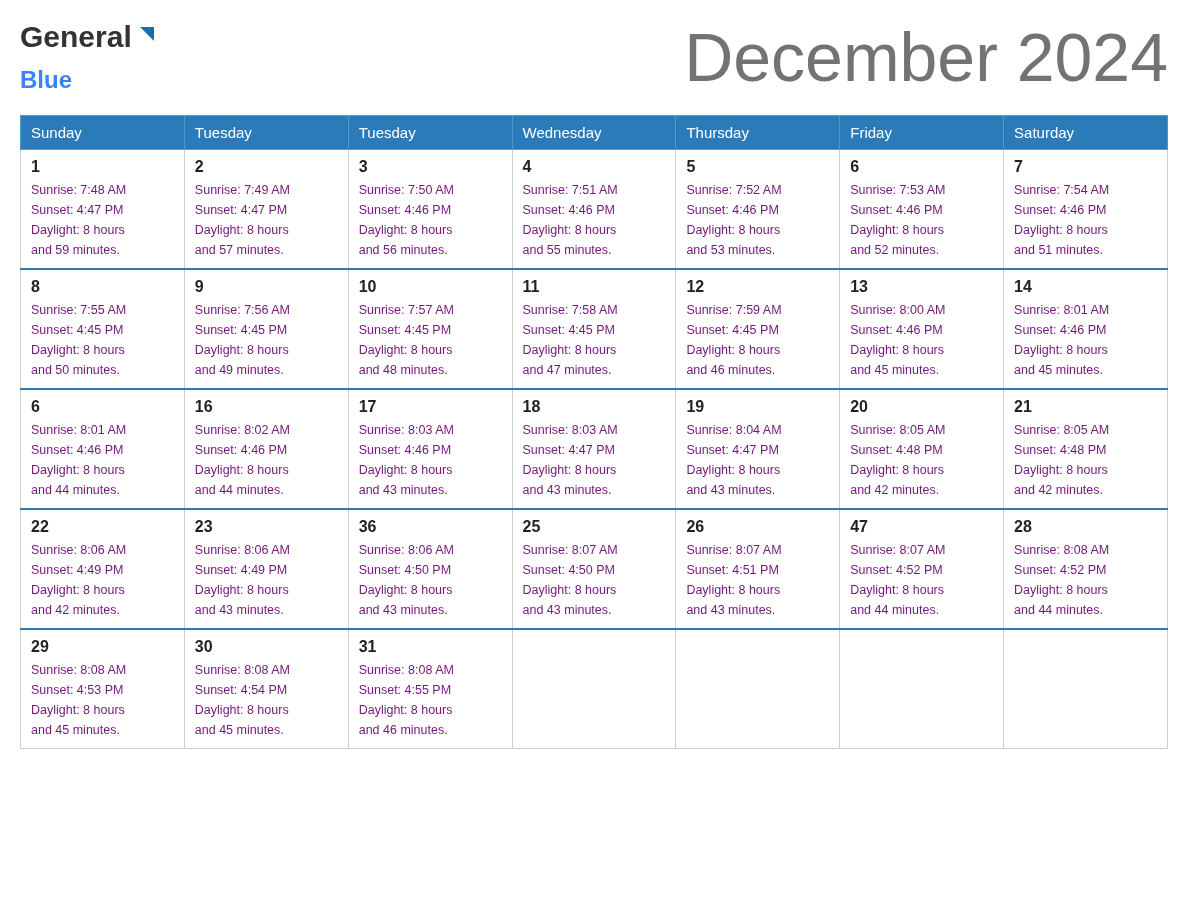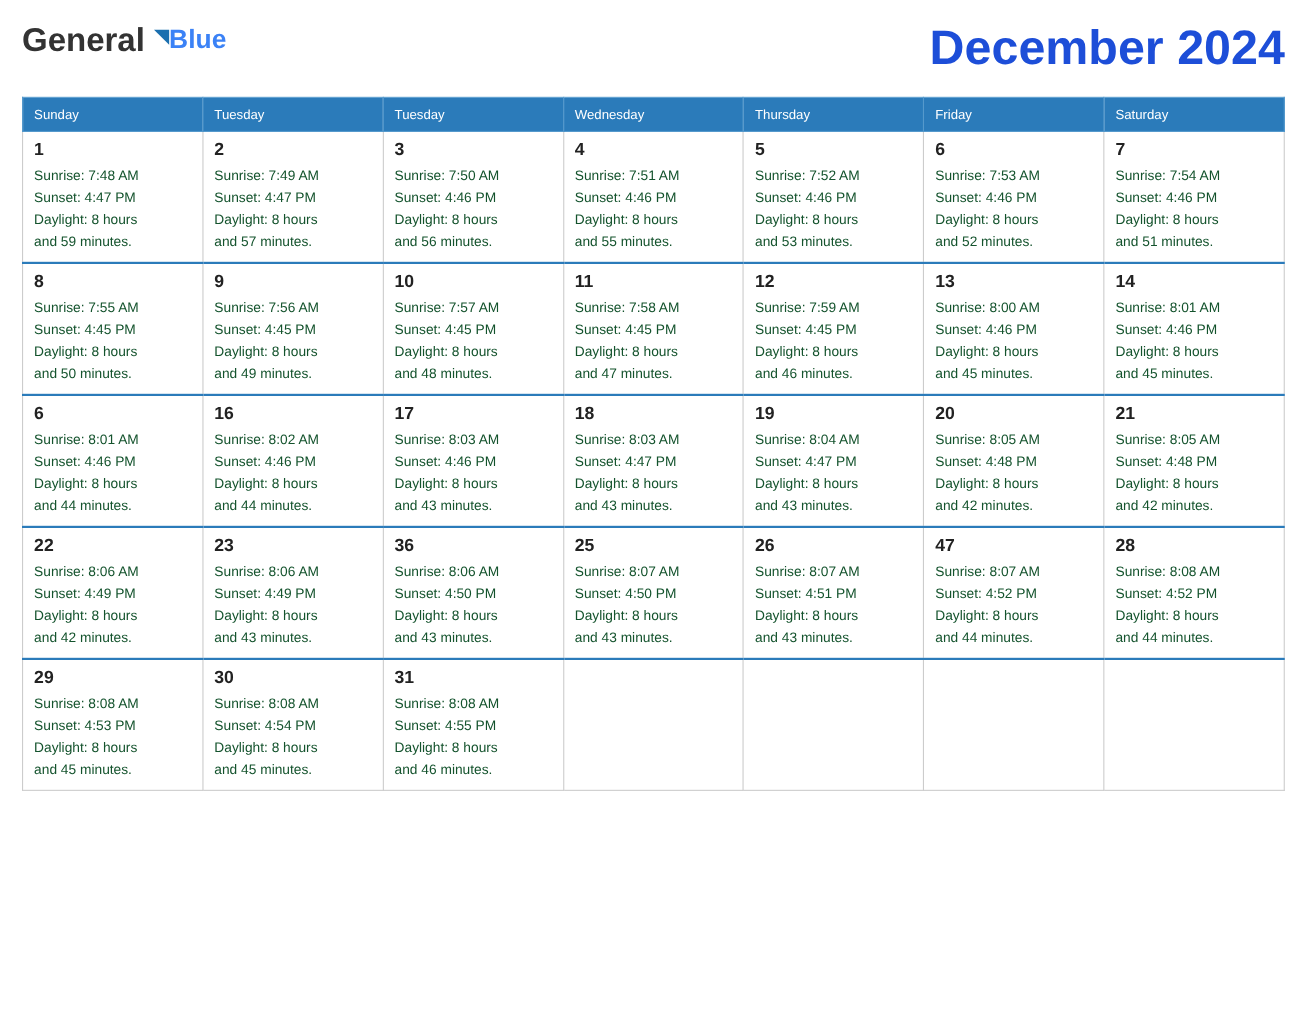--- a/index.html
+++ b/index.html
@@ -11,46 +11,47 @@
       padding: 20px;
     }
     .header {
       display: flex;
       justify-content: space-between;
       align-items: flex-start;
       margin-bottom: 20px;
     }
     .logo {
       display: flex;
-      flex-direction: row;
-      align-items: center;
+      flex-direction: column;
+      align-items: flex-start;
+      gap: 12px;
     }
     .title-block {
       text-align: right;
     }
     .month-title {
-      font-size: 44px;
-      font-weight: bold;
-      color: #1d4ed8;
+      font-size: 68px;
+      font-weight: normal;
+      color: #737373;
       line-height: 1.1;
     }
     .location-title {
       font-size: 22px;
       color: #444;
       margin-top: 4px;
     }
     .calendar {
       width: 100%;
       border-collapse: collapse;
       border: 1px solid #aaa;
     }
     .calendar th {
       background-color: #2b7bba;
       color: #fff;
-      font-size: 12px;
+      font-size: 15px;
       font-weight: normal;
       padding: 8px 10px;
       text-align: left;
       border: 1px solid #5599cc;
     }
     .calendar td {
       vertical-align: top;
       padding: 8px 10px;
       border: 1px solid #ccc;
       width: calc(100% / 7);
@@ -61,21 +62,21 @@
     .day-number {
       font-size: 16px;
       font-weight: bold;
       color: #222;
       display: block;
       margin-bottom: 4px;
     }
     .day-info {
       font-size: 12.5px;
       line-height: 1.6;
-      color: #14532d;
+      color: #701a75;
     }
     .row-separator td {
       border-top: 2px solid #2b7bba;
     }
     .empty-cell {
       background: #fff;
     }
     
     .logo-wrapper {
       display: flex;

